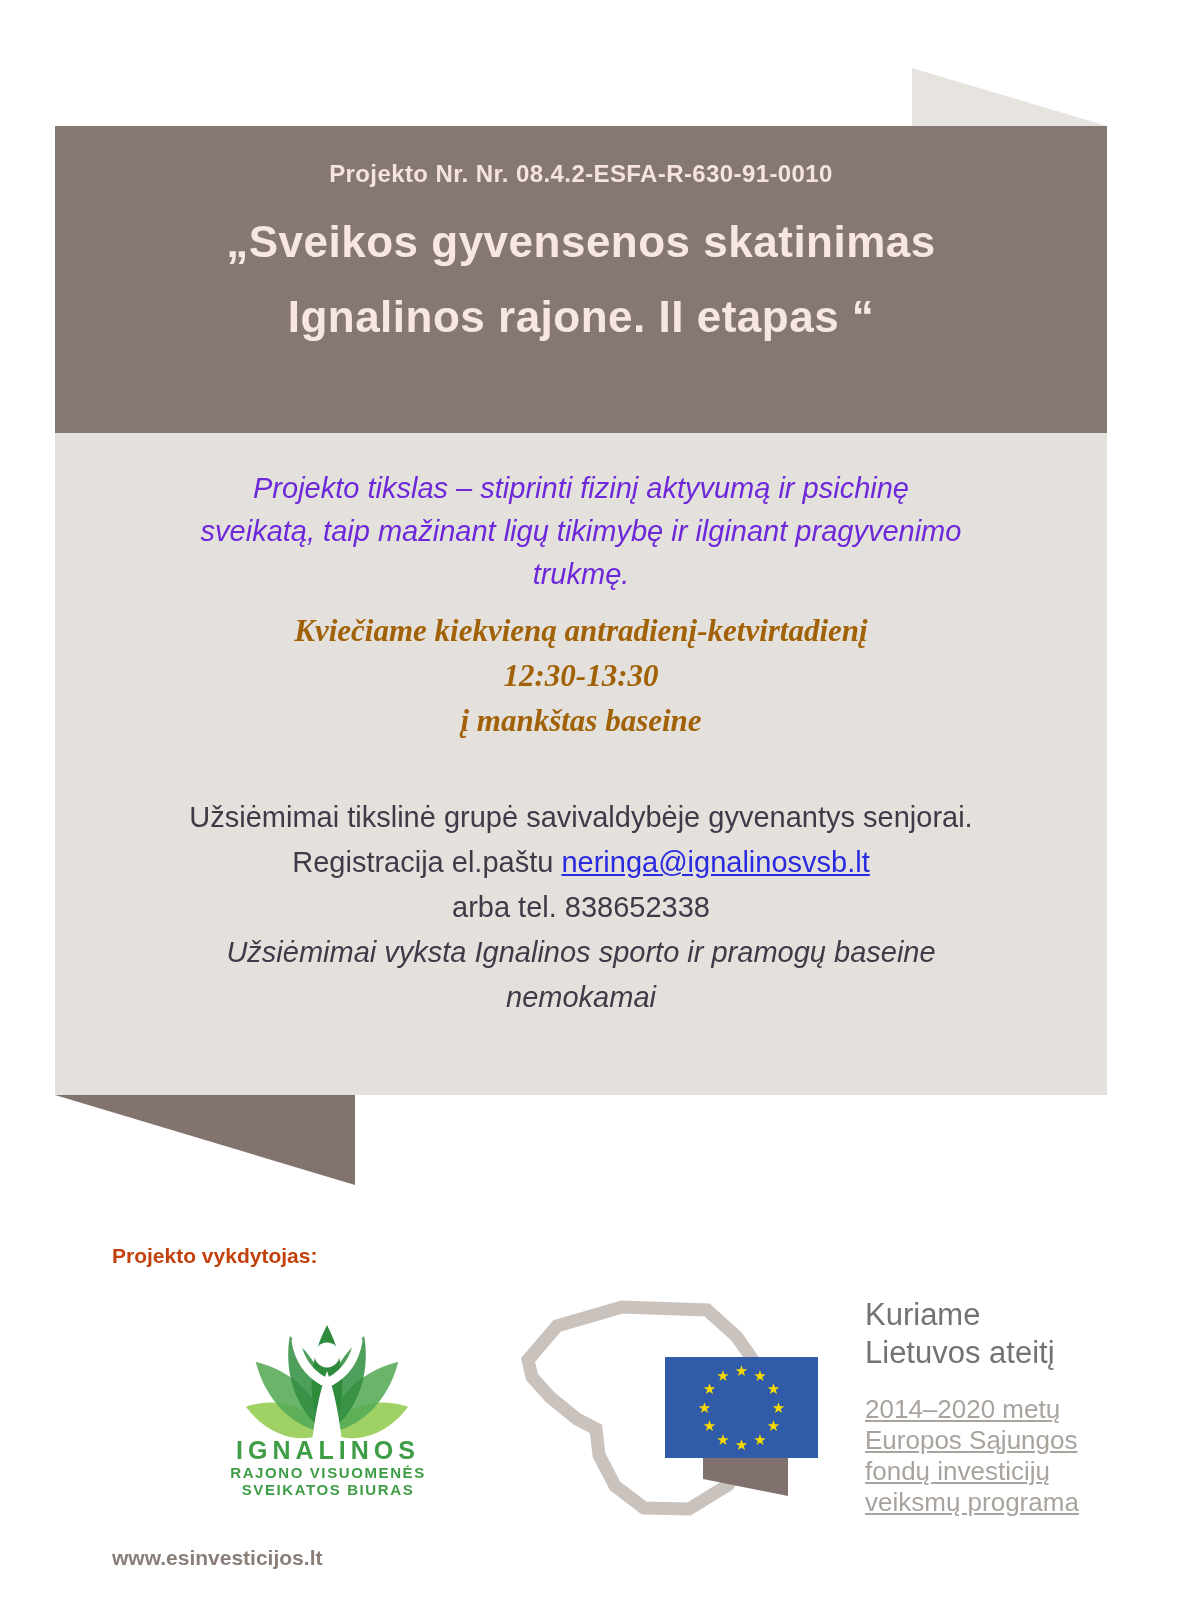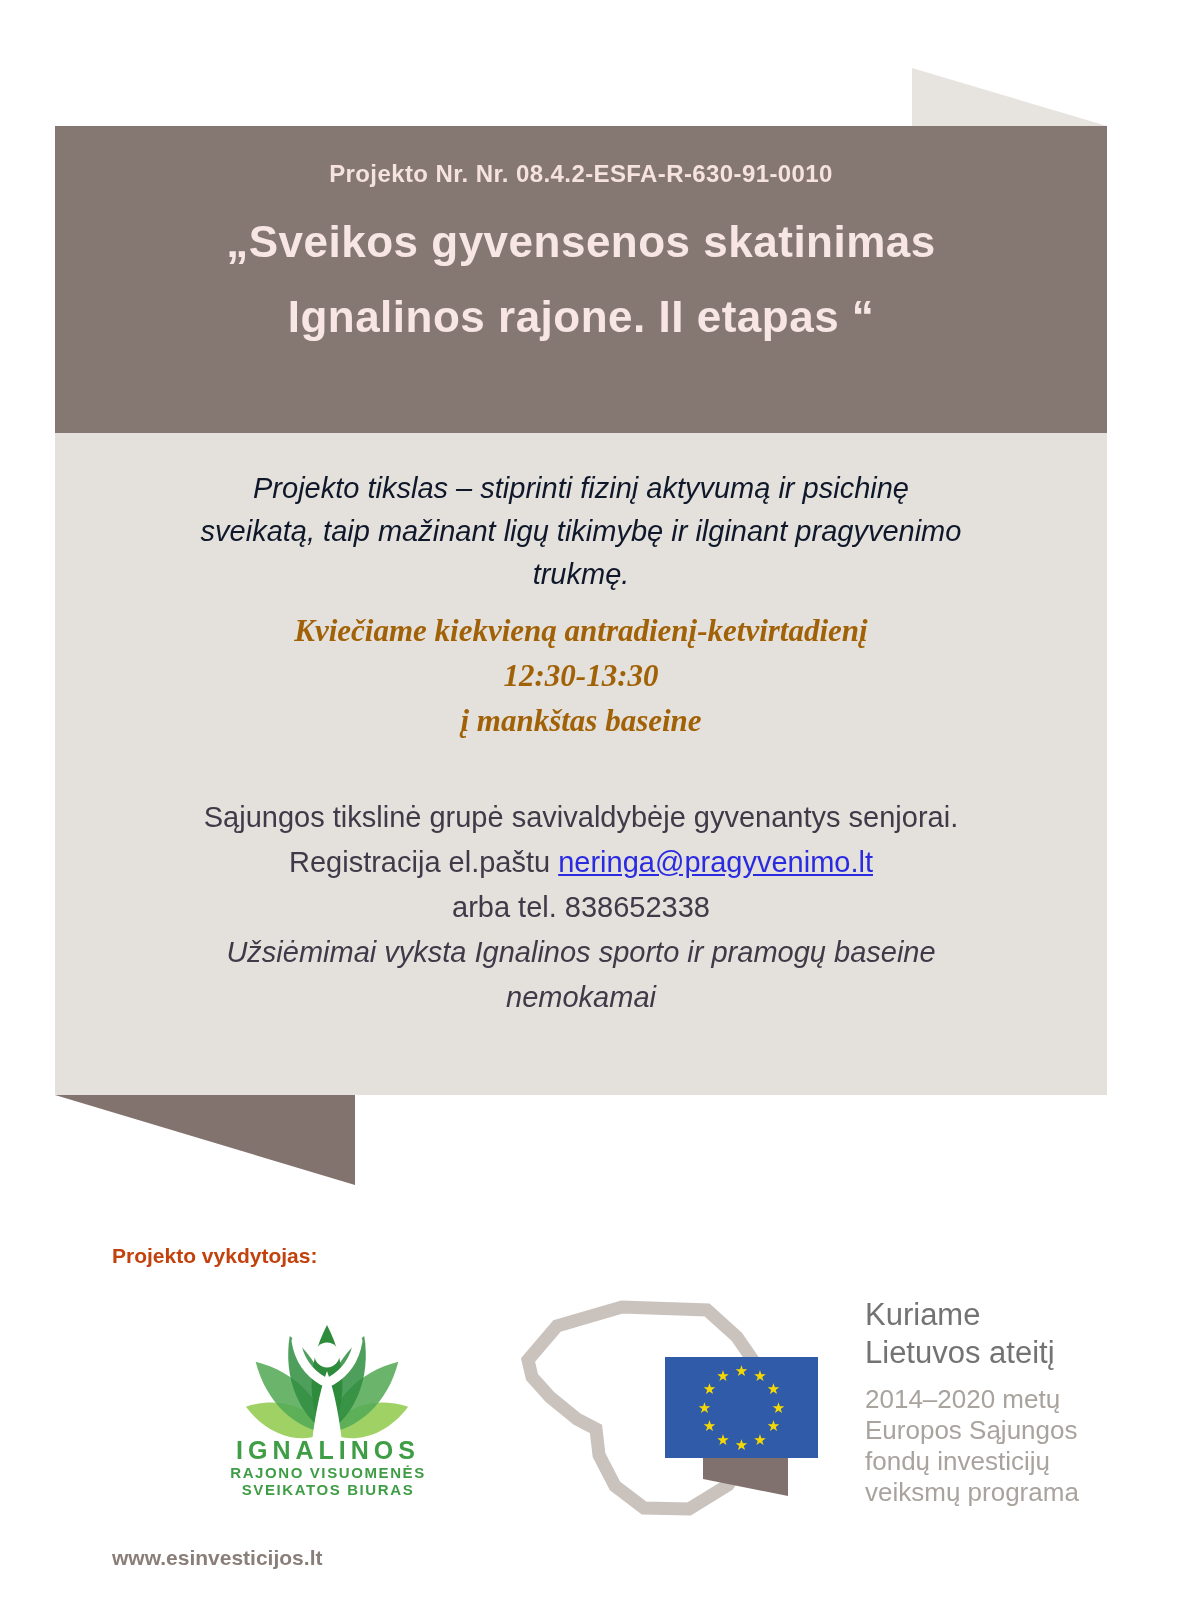--- a/index.html
+++ b/index.html
@@ -30,21 +30,21 @@
     margin:16px 0 0; font-size:44px; font-weight:bold; color:#f8e6e4;
     line-height:75px; white-space:pre-line; letter-spacing:.5px;
   }
 
   
   .panel {
     position:absolute; left:55px; top:433px; width:1052px; height:662px;
     background:#e4e0dc; text-align:center;
   }
   .goal {
-    margin:34px 30px 0; font-size:29px; font-style:italic; color:#0f172a;
+    margin:34px 30px 0; font-size:29px; font-style:italic; color:#6d28d9;
     line-height:43px; white-space:pre-line;
   }
   .invite {
     margin:12px 0 0; font-family:"Liberation Serif", serif; font-weight:bold; font-style:italic;
     font-size:31px; color:#a16207; line-height:45px; white-space:pre-line;
   }
   .info { margin-top:52px; font-size:29px; color:#3e3a48; line-height:45px; }
   .info p { margin:0; }
   .email { color:#2a2ae0; text-decoration:underline; cursor:pointer; }
   .venue { font-style:italic; white-space:pre-line; }
@@ -58,21 +58,21 @@
     font-family:"Liberation Sans", sans-serif; font-weight:bold; fill:#3f9d46;
   }
   .lg1 { font-size:25px; letter-spacing:5px; }
   .lg2 { font-size:15px; letter-spacing:1.6px; }
   .logo-eu { position:absolute; left:500px; top:1250px; }
   .eu-stars text {
     font-family:"DejaVu Sans", sans-serif; font-size:15px; fill:#f5d802; text-anchor:middle;
   }
   .eu-text { position:absolute; left:865px; top:1296px; }
   .tagline { font-size:31px; line-height:38px; color:#737373; white-space:pre-line; }
-  .program { margin-top:12px; font-size:26px; line-height:31px; color:#a9a39e; white-space:pre-line; }
+  .program { margin-top:22px; font-size:26px; line-height:31px; color:#a9a39e; white-space:pre-line;text-decoration:underline; }
   .website {
     position:absolute; left:112px; top:1546px; font-size:21px; font-weight:bold; color:#8a7e79;
   }
 </style>
 </head>
 <body>
 
 <div class="page">
 
   <div class="fold-top"></div>
@@ -84,22 +84,22 @@
   </header>
 
   <section class="panel">
     <p class="goal">Projekto tikslas –  stiprinti fizinį aktyvumą ir psichinę
 sveikatą, taip mažinant ligų tikimybę ir ilginant pragyvenimo
 trukmę.</p>
     <p class="invite">Kviečiame kiekvieną antradienį-ketvirtadienį
 12:30-13:30
 į mankštas baseine</p>
     <div class="info">
-      <p>Sąjungos tikslinė grupė savivaldybėje gyvenantys senjorai.</p>
-      <p><span>Registracija el.paštu </span><a class="email">neringa@pragyvenimo.lt</a></p>
+      <p>Užsiėmimai tikslinė grupė savivaldybėje gyvenantys senjorai.</p>
+      <p><span>Registracija el.paštu </span><a class="email">neringa@ignalinosvsb.lt</a></p>
       <p>arba tel. 838652338</p>
       <p class="venue">Užsiėmimai vyksta Ignalinos sporto ir pramogų baseine
 nemokamai</p>
     </div>
   </section>
 
   <div class="fold-bottom"></div>
 
   <div class="executor">Projekto vykdytojas:</div>
 

